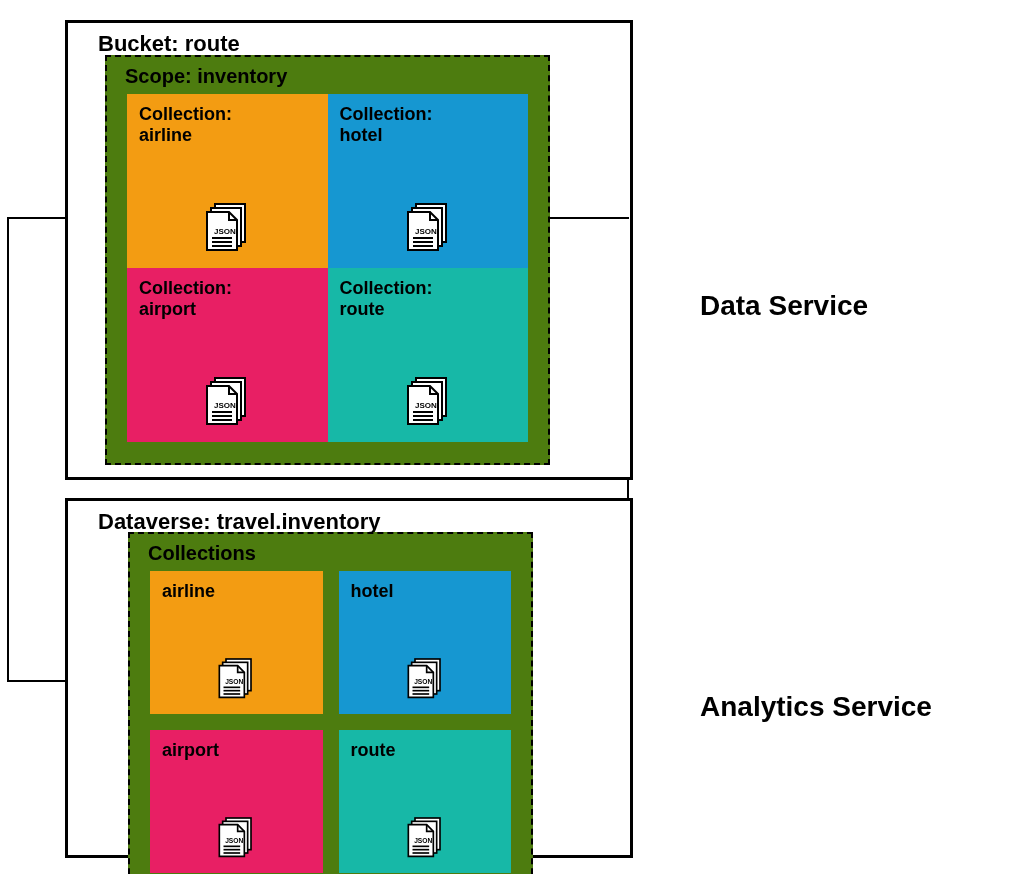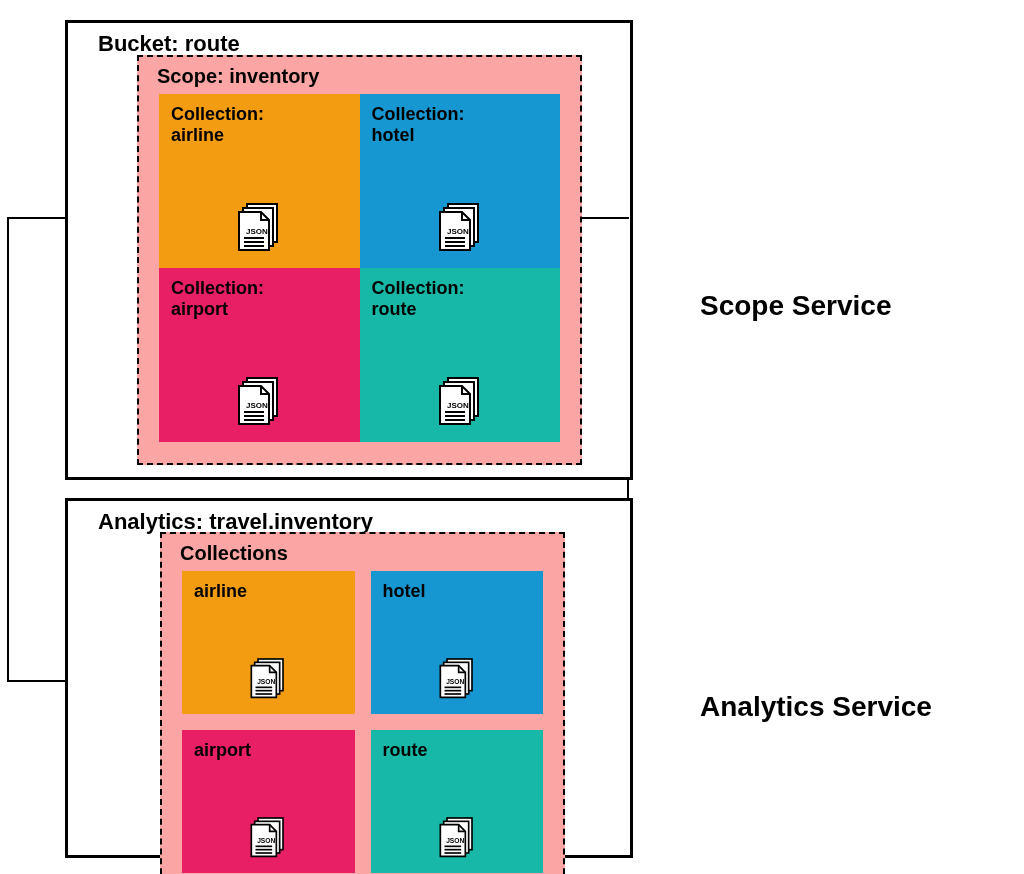--- a/index.html
+++ b/index.html
@@ -28,23 +28,22 @@
       width: 568px;
       height: 360px;
     }
     .outer-title {
       font-weight: bold;
       font-size: 22px;
       margin: 8px 0 6px 30px;
     }
     .inner-box {
       position: absolute;
-      background: #fca5a5;
+      background: #4d7c0f;
       border: 2px dashed #000;
-      margin-left: 32px;
     }
     .inner-top {
       left: 105px;
       top: 55px;
       width: 445px;
       height: 410px;
     }
     .inner-bottom {
       left: 128px;
       top: 532px;
@@ -234,21 +233,21 @@
             <line x1="15" y1="44" x2="35" y2="44"></line>
             <line x1="15" y1="48" x2="35" y2="48"></line>
           </g>
         </svg>
       </div>
     </div>
   </div>
 </div>
 
 <div class="outer-box bottom-outer">
-  <div class="outer-title">Analytics: travel.inventory</div>
+  <div class="outer-title">Dataverse: travel.inventory</div>
 </div>
 
 <div class="inner-box inner-bottom">
   <div class="inner-title">Collections</div>
   <div class="grid grid-small">
     <div class="tile orange">
       <div class="tile-label-small">airline</div>
       <div class="icon">
         <svg width="50" height="50" viewBox="0 0 60 60">
           <g fill="none" stroke="#000" stroke-width="2">
@@ -311,14 +310,14 @@
             <line x1="15" y1="40" x2="35" y2="40"></line>
             <line x1="15" y1="44" x2="35" y2="44"></line>
             <line x1="15" y1="48" x2="35" y2="48"></line>
           </g>
         </svg>
       </div>
     </div>
   </div>
 </div>
 
-<div class="big-label label-data">Scope Service</div>
+<div class="big-label label-data">Data Service</div>
 <div class="big-label label-analytics">Analytics Service</div>
 
 </body></html>

